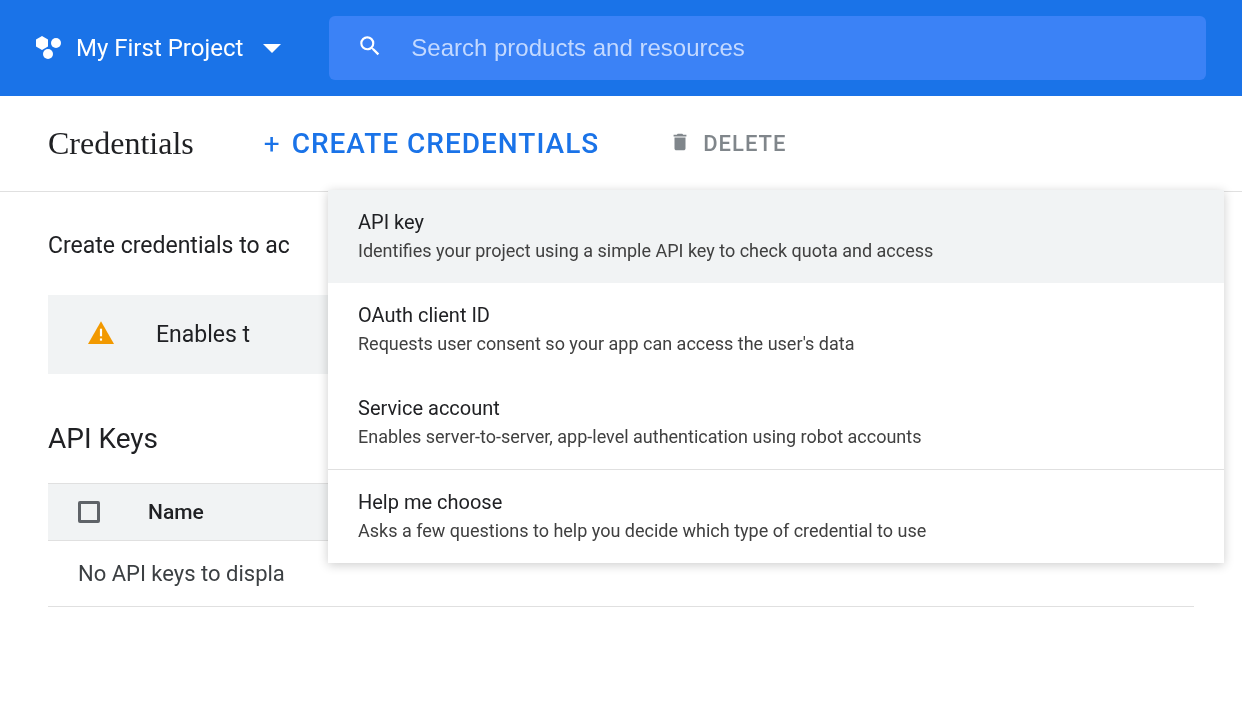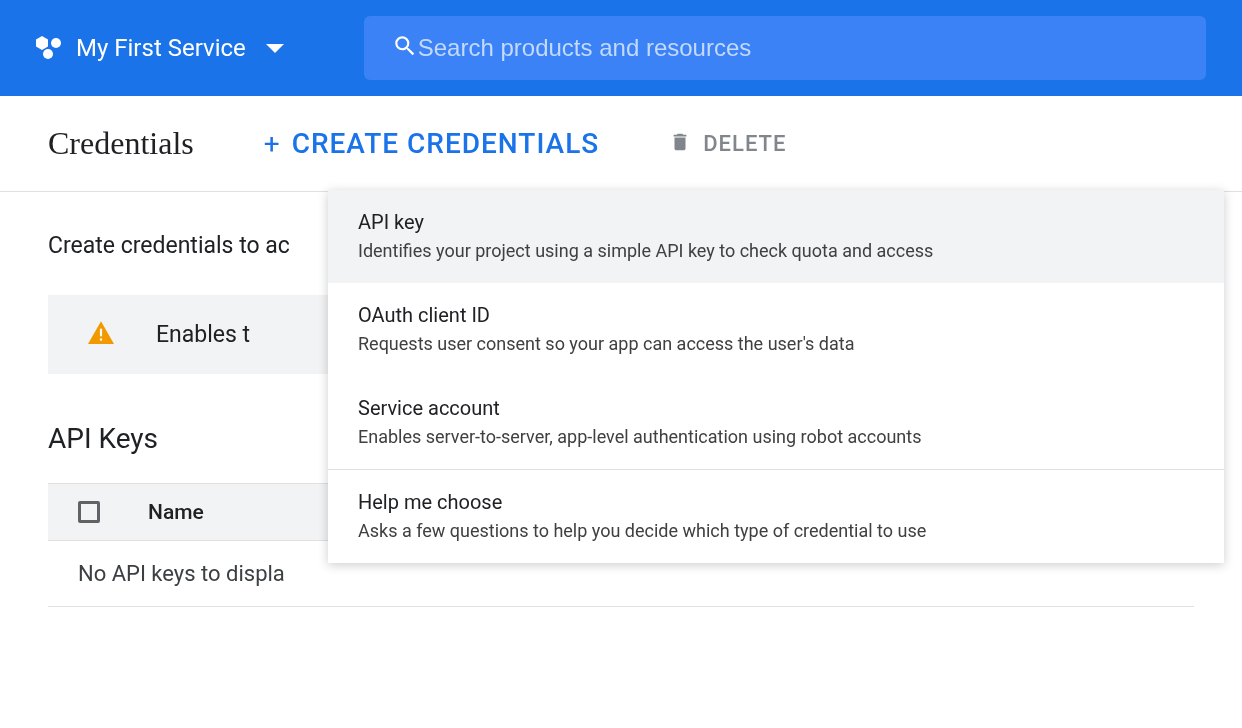--- a/index.html
+++ b/index.html
@@ -44,21 +44,21 @@
       margin-left: 6px;
     }
     .search-bar {
       background: #3b82f6;
       flex: 1;
       height: 64px;
       border-radius: 6px;
       display: flex;
       align-items: center;
       padding: 0 28px;
-      margin-left: 32px;
+      gap: 28px;
     }
     .search-input {
       background: transparent;
       border: none;
       outline: none;
       color: #fff;
       font-size: 24px;
       flex: 1;
     }
     .search-input::placeholder {
@@ -194,21 +194,21 @@
 
 <div class="header">
   <div class="project-selector">
     <span class="project-icon">
       <svg width="26" height="24" viewBox="0 0 26 24" fill="#fff">
         <polygon points="6,0 12,3.5 12,10.5 6,14 0,10.5 0,3.5"></polygon>
         <circle cx="20" cy="7" r="5"></circle>
         <circle cx="12" cy="18" r="5"></circle>
       </svg>
     </span>
-    <span class="project-name">My First Service</span>
+    <span class="project-name">My First Project</span>
     <span class="dropdown-triangle"></span>
   </div>
   <div class="search-bar">
     <span>
       <svg width="26" height="26" viewBox="0 0 24 24" fill="#fff">
         <path d="M15.5 14h-.79l-.28-.27A6.471 6.471 0 0 0 16 9.5 6.5 6.5 0 1 0 9.5 16c1.61 0 3.09-.59 4.23-1.57l.27.28v.79l5 4.99L20.49 19l-4.99-5zm-6 0C7.01 14 5 11.99 5 9.5S7.01 5 9.5 5 14 7.01 14 9.5 11.99 14 9.5 14z"></path>
       </svg>
     </span>
     <input class="search-input" type="text" placeholder="Search products and resources" style="">
   </div>

